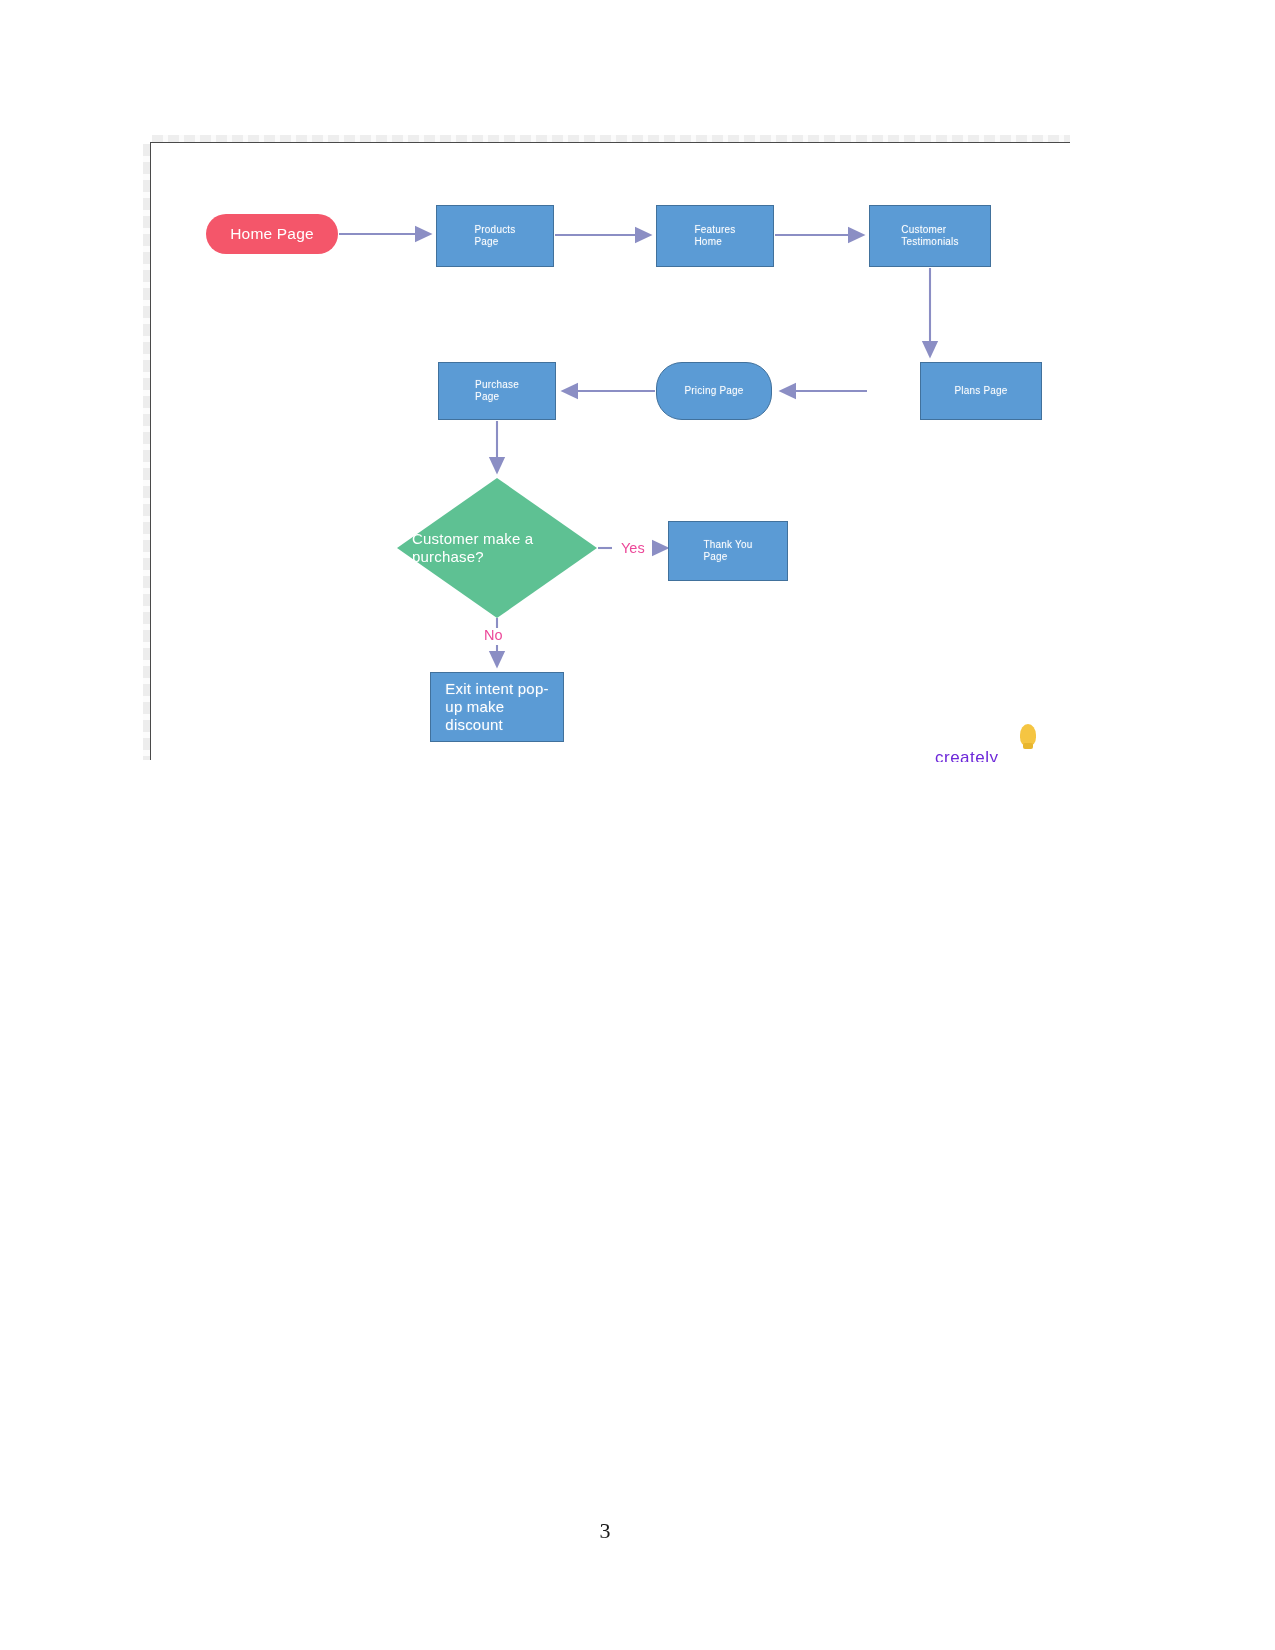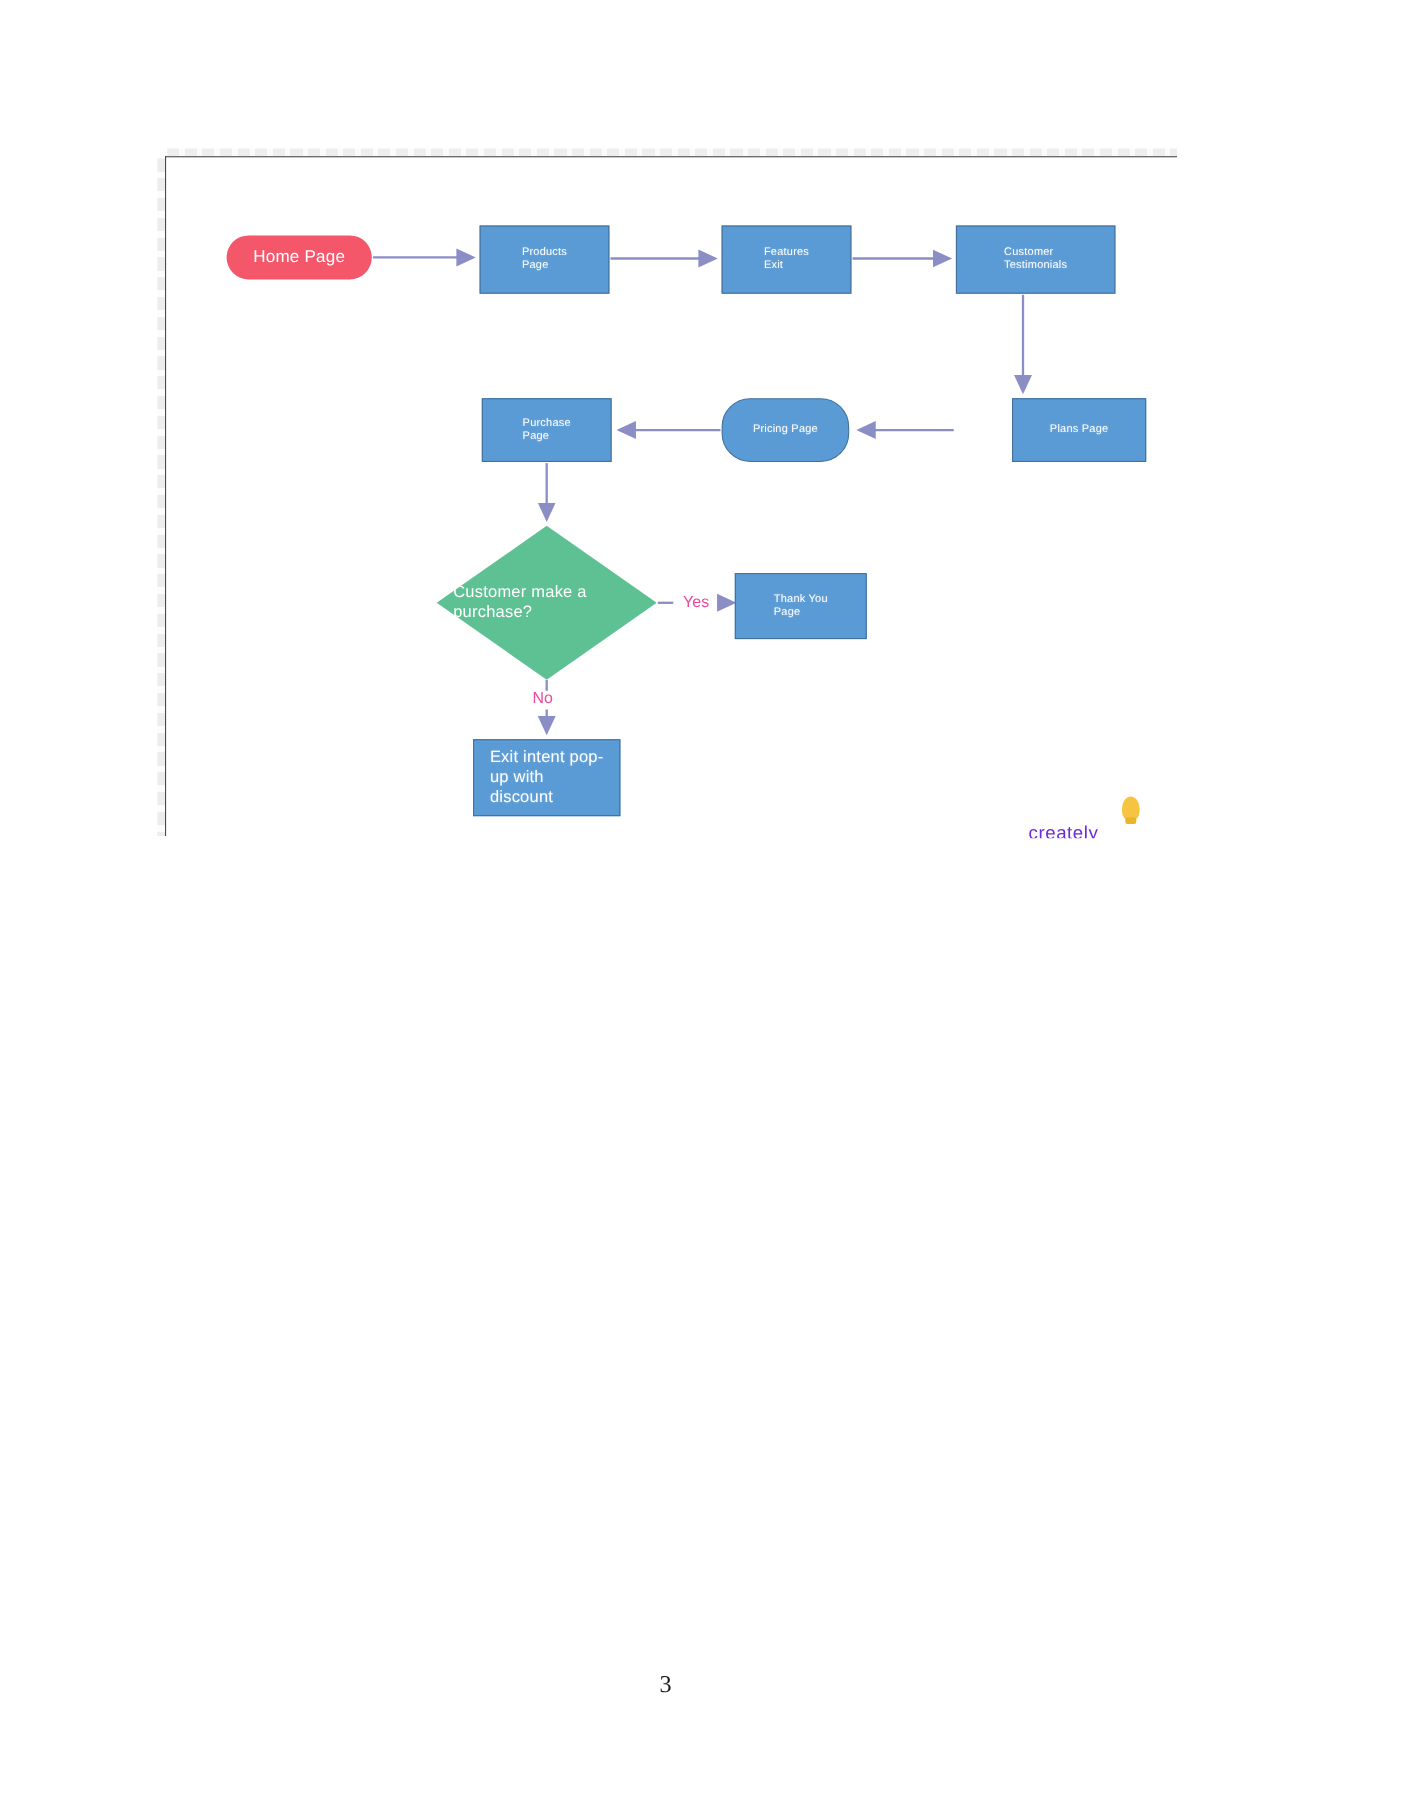--- a/index.html
+++ b/index.html
@@ -208,24 +208,24 @@
   <span class="lbl">Home Page</span>
 </div>
 
 <div class="node node-process" style="left:436px; top:205px; width:118px; height:62px;">
   <span class="lbl">Products
 Page</span>
 </div>
 
 <div class="node node-process" style="left:656px; top:205px; width:118px; height:62px;">
   <span class="lbl">Features
-Exit</span>
-</div>
-
-<div class="node node-process" style="left:869px; top:205px; width:145px; height:62px;">
+Home</span>
+</div>
+
+<div class="node node-process" style="left:869px; top:205px; width:122px; height:62px;">
   <span class="lbl">Customer
 Testimonials</span>
 </div>
 
 <div class="node node-process" style="left:920px; top:362px; width:122px; height:58px;">
   <span class="lbl">Plans Page</span>
 </div>
 
 <div class="node node-process" style="left:656px; top:362px; width:116px; height:58px;border-radius:26px;">
   <span class="lbl">Pricing Page</span>
@@ -242,21 +242,21 @@
 purchase?</span>
 </div>
 
 <div class="node node-process" style="left:668px; top:521px; width:120px; height:60px;">
   <span class="lbl">Thank You
 Page</span>
 </div>
 
 <div class="node node-process" style="left:430px; top:672px; width:134px; height:70px; font-size:15px;">
   <span class="lbl">Exit intent pop-
-up with
+up make
 discount</span>
 </div>
 
 <div class="edge-label" style="left:621px; top:540px;">Yes</div>
 <div class="edge-label" style="left:484px; top:627px;">No</div>
 
 <div id="watermark">
   <div class="bulb"></div>
   <div class="bulb-base"></div>
   <div class="wm-text">creately</div>

